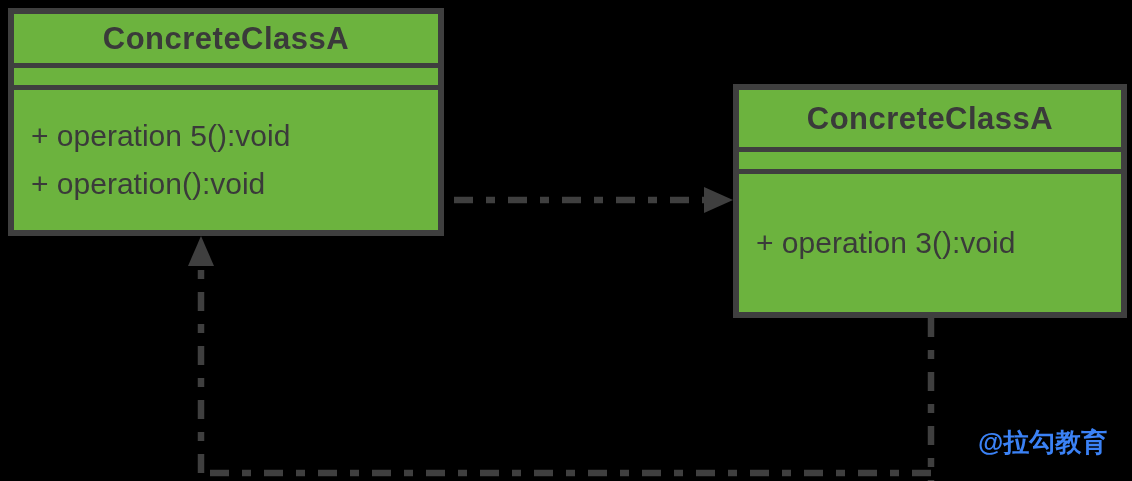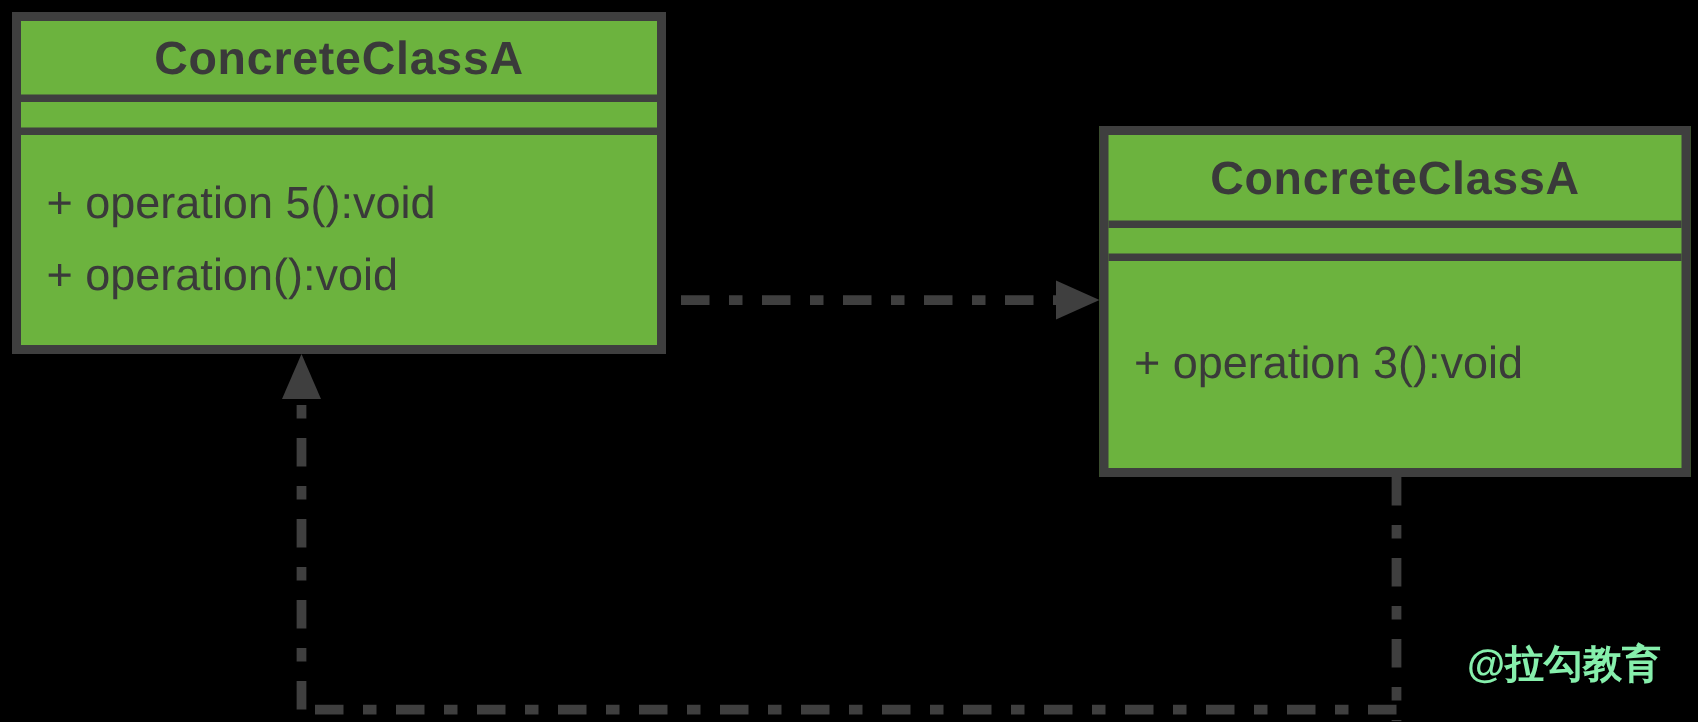--- a/index.html
+++ b/index.html
@@ -64,21 +64,21 @@
     stroke: #3F3F3F;
     stroke-width: 6.5;
     stroke-dasharray: 19 13 9 13;
   }
   .dep-head { fill: #3F3F3F; stroke: none; }
 
   .watermark {
     position: absolute;
     left: 978px;
     top: 425px;
-    color: #86efac;
+    color: #3b82f6;
     font-size: 26px;
     font-weight: bold;
     white-space: nowrap;
   }
 </style>
 </head>
 <body>
 
 <div class="canvas">
 

